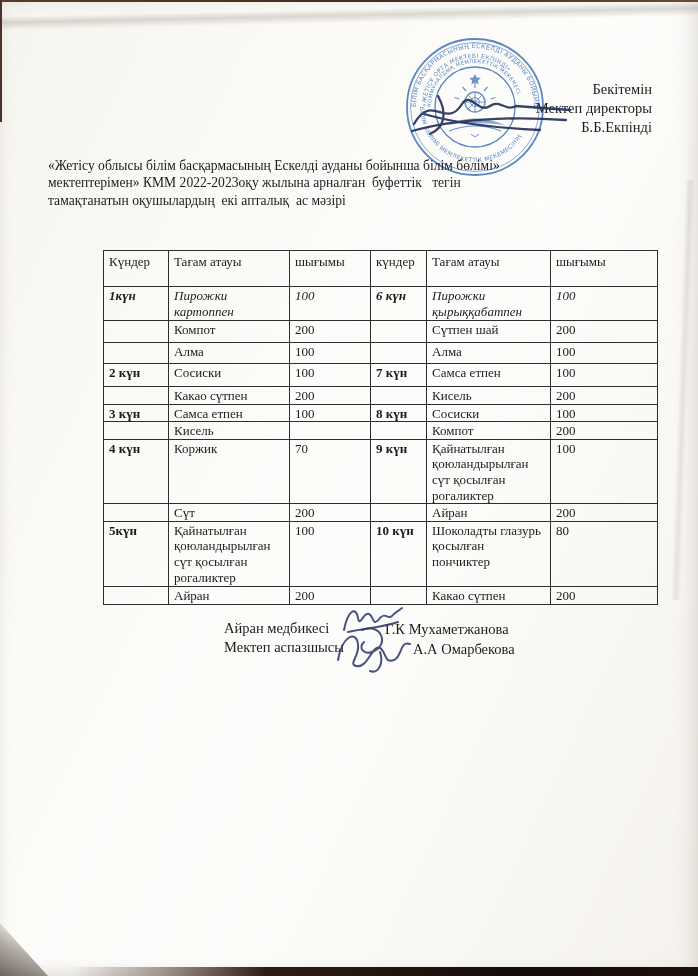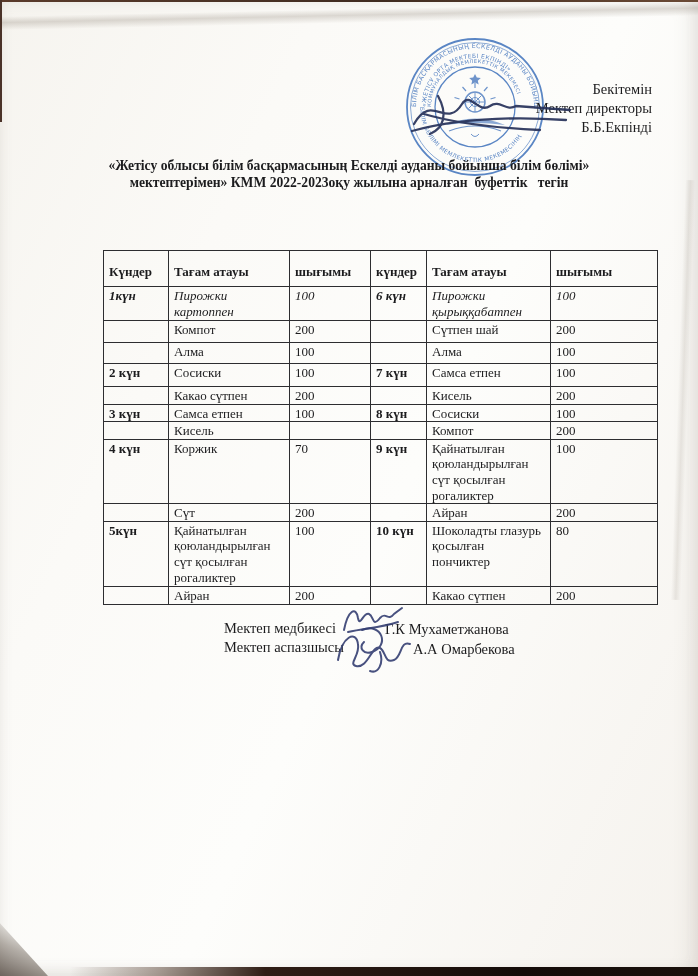--- a/index.html
+++ b/index.html
@@ -26,31 +26,31 @@
 
   
   .stamp { position:absolute; left:404px; top:36px; width:142px; height:142px; opacity:.92; }
 
   
   .approval { position:absolute; top:80px; right:46px; text-align:right;
               font-size:14.5px; line-height:19px; font-weight:400; }
   .director-sig { position:absolute; left:408px; top:84px; width:178px; height:60px; }
 
   
-  .doc-title { position:absolute; top:157px; left:48px; width:602px; text-align:center;
-               font-weight:bold; font-size:13.6px; line-height:17.4px; }
+  .doc-title { position:absolute; top:157px; left:48px; width:602px; 
+               font-weight:normal; font-size:13.6px; line-height:17.4px; }
   .doc-title div { white-space:pre-wrap; }
 
   
   .menu-table { position:absolute; top:250px; left:103px; width:554px;
                 border-collapse:collapse; table-layout:fixed; font-size:13px; }
   .menu-table th, .menu-table td {
     border:1.5px solid #2d2d30; vertical-align:top; text-align:left;
     padding:1px 5px 0 5px; line-height:15.6px; overflow:hidden; }
-  .menu-table th { font-weight:bold; padding-top:13px; }
+  .menu-table th { font-weight:normal; padding-top:3px; }
   .menu-table td.day { font-weight:bold; }
   tr.trh  { height:36px; }
   tr.tr0  { height:34px;font-style:italic; } tr.tr1 { height:22px; } tr.tr2 { height:21px; }
   tr.tr3  { height:23px; } tr.tr4 { height:15px; } tr.tr5 { height:15px; }
   tr.tr6  { height:16px; } tr.tr7 { height:63px; } tr.tr8 { height:15px; }
   tr.tr9  { height:65px; } tr.tr10{ height:18px; }
 
   
   .sig-text { position:absolute; font-size:14.5px; line-height:18px; }
   .nurse-sig { position:absolute; left:336px; top:600px; }
@@ -109,20 +109,21 @@
       <path d="M6 40 C 24 8, 38 46, 54 20 C 62 7, 70 30, 82 22 C 92 15, 98 28, 108 22 L 162 26"></path>
       <path d="M4 47 C 45 36, 100 32, 158 36"></path>
       <path d="M16 30 C 50 40, 90 44, 132 46"></path>
       <path d="M30 12 C 40 30, 36 44, 22 50"></path>
     </g>
   </svg>
 
   <div class="doc-title">
     <div>«Жетісу облысы білім басқармасының Ескелді ауданы бойынша білім бөлімі»</div>
     <div>мектептерімен» КММ 2022-2023оқу жылына арналған  буфеттік   тегін</div>
+    <div>тамақтанатын оқушылардың  екі апталық  ас мәзірі</div>
   </div>
 
   <table class="menu-table">
     <colgroup>
       <col style="width:65px">
         <col style="width:121px">
         <col style="width:81px">
       <col style="width:56px">
         <col style="width:124px">
         <col style="width:107px">
@@ -220,21 +221,21 @@
         <td class="day"></td>
         <td>Айран</td>
         <td>200</td>
         <td class="day"></td>
         <td>Какао сүтпен</td>
         <td>200</td>
       </tr>
     </tbody>
   </table>
 
-  <div class="sig-text" style="left:224px; top:619px;">Мектеп медбикесі</div>
+  <div class="sig-text" style="left:224px; top:619px;">Айран медбикесі</div>
   <div class="sig-text" style="left:385px; top:620px;">Г.К Мухаметжанова</div>
   <div class="sig-text" style="left:224px; top:638px;">Мектеп аспазшысы</div>
   <div class="sig-text" style="left:413px; top:640px;">А.А Омарбекова</div>
 
   <svg class="nurse-sig" width="72" height="40" viewBox="0 0 72 40">
     <g stroke="#353f72" stroke-width="2" fill="none" stroke-linecap="round" opacity="0.9">
       <path d="M8 30 C 12 10, 20 6, 22 18 C 24 28, 27 12, 33 14 C 38 16, 36 28, 44 18 C 50 11, 52 22, 58 14 L 66 8"></path>
       <path d="M12 32 C 28 28, 44 28, 62 22"></path>
     </g>
   </svg>

